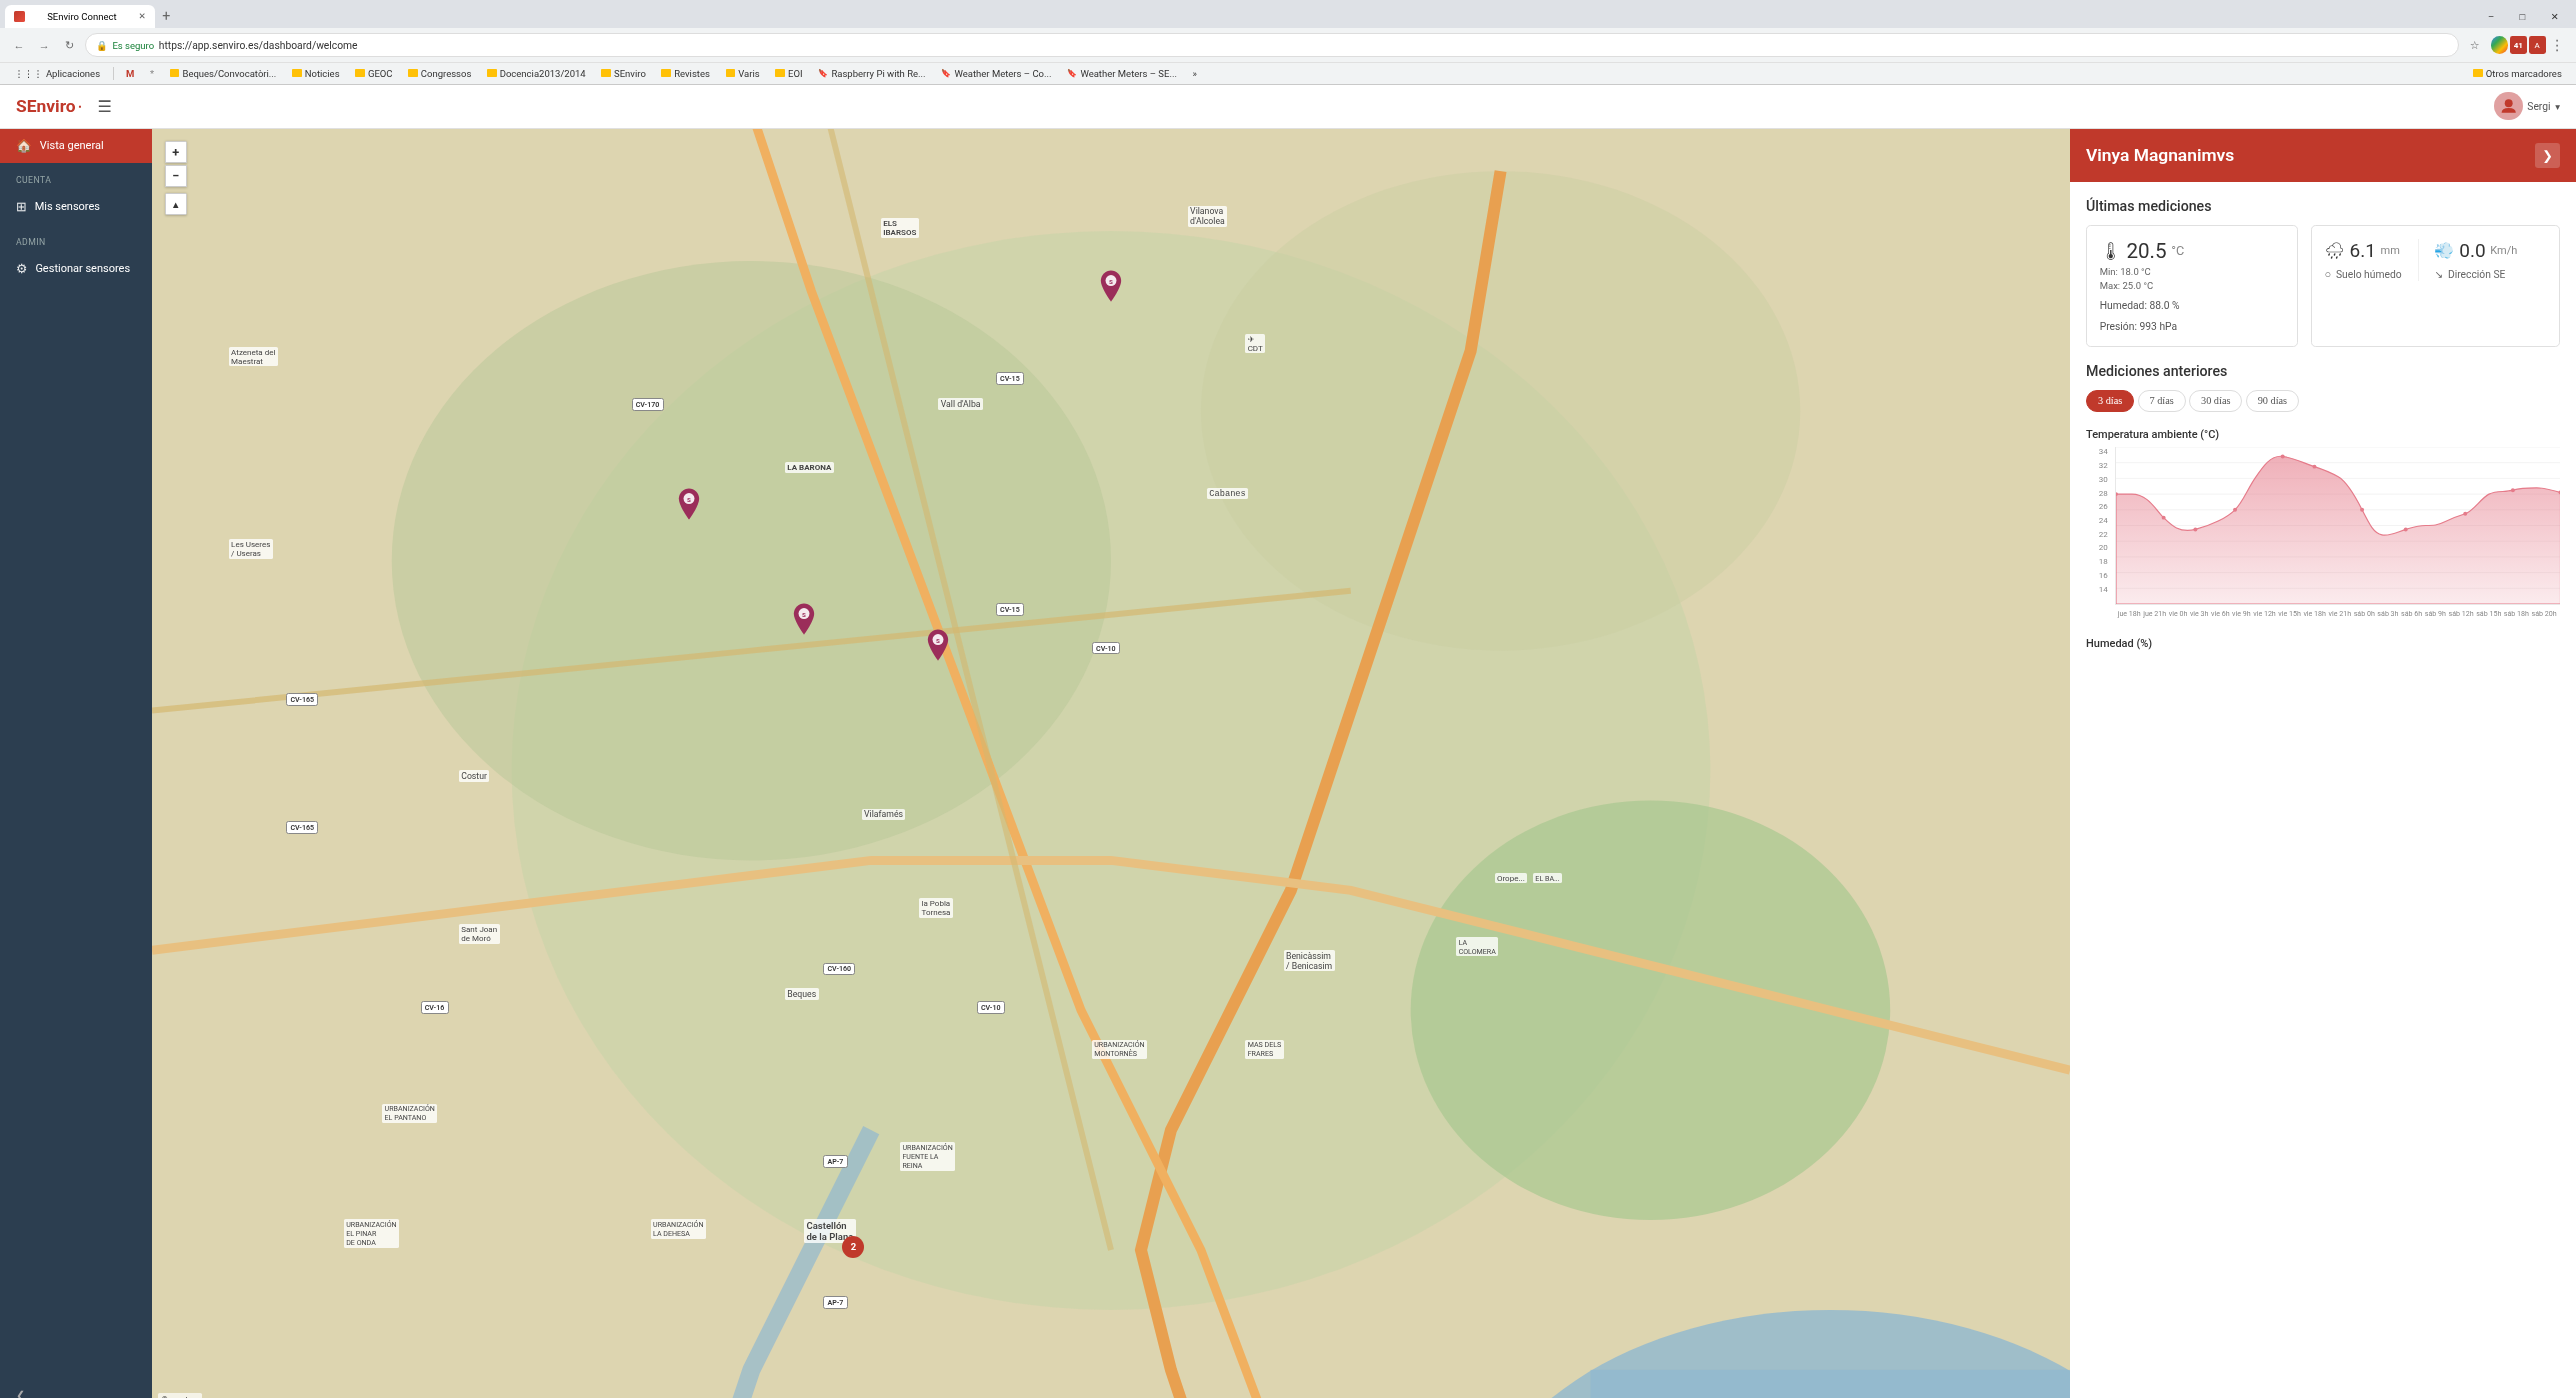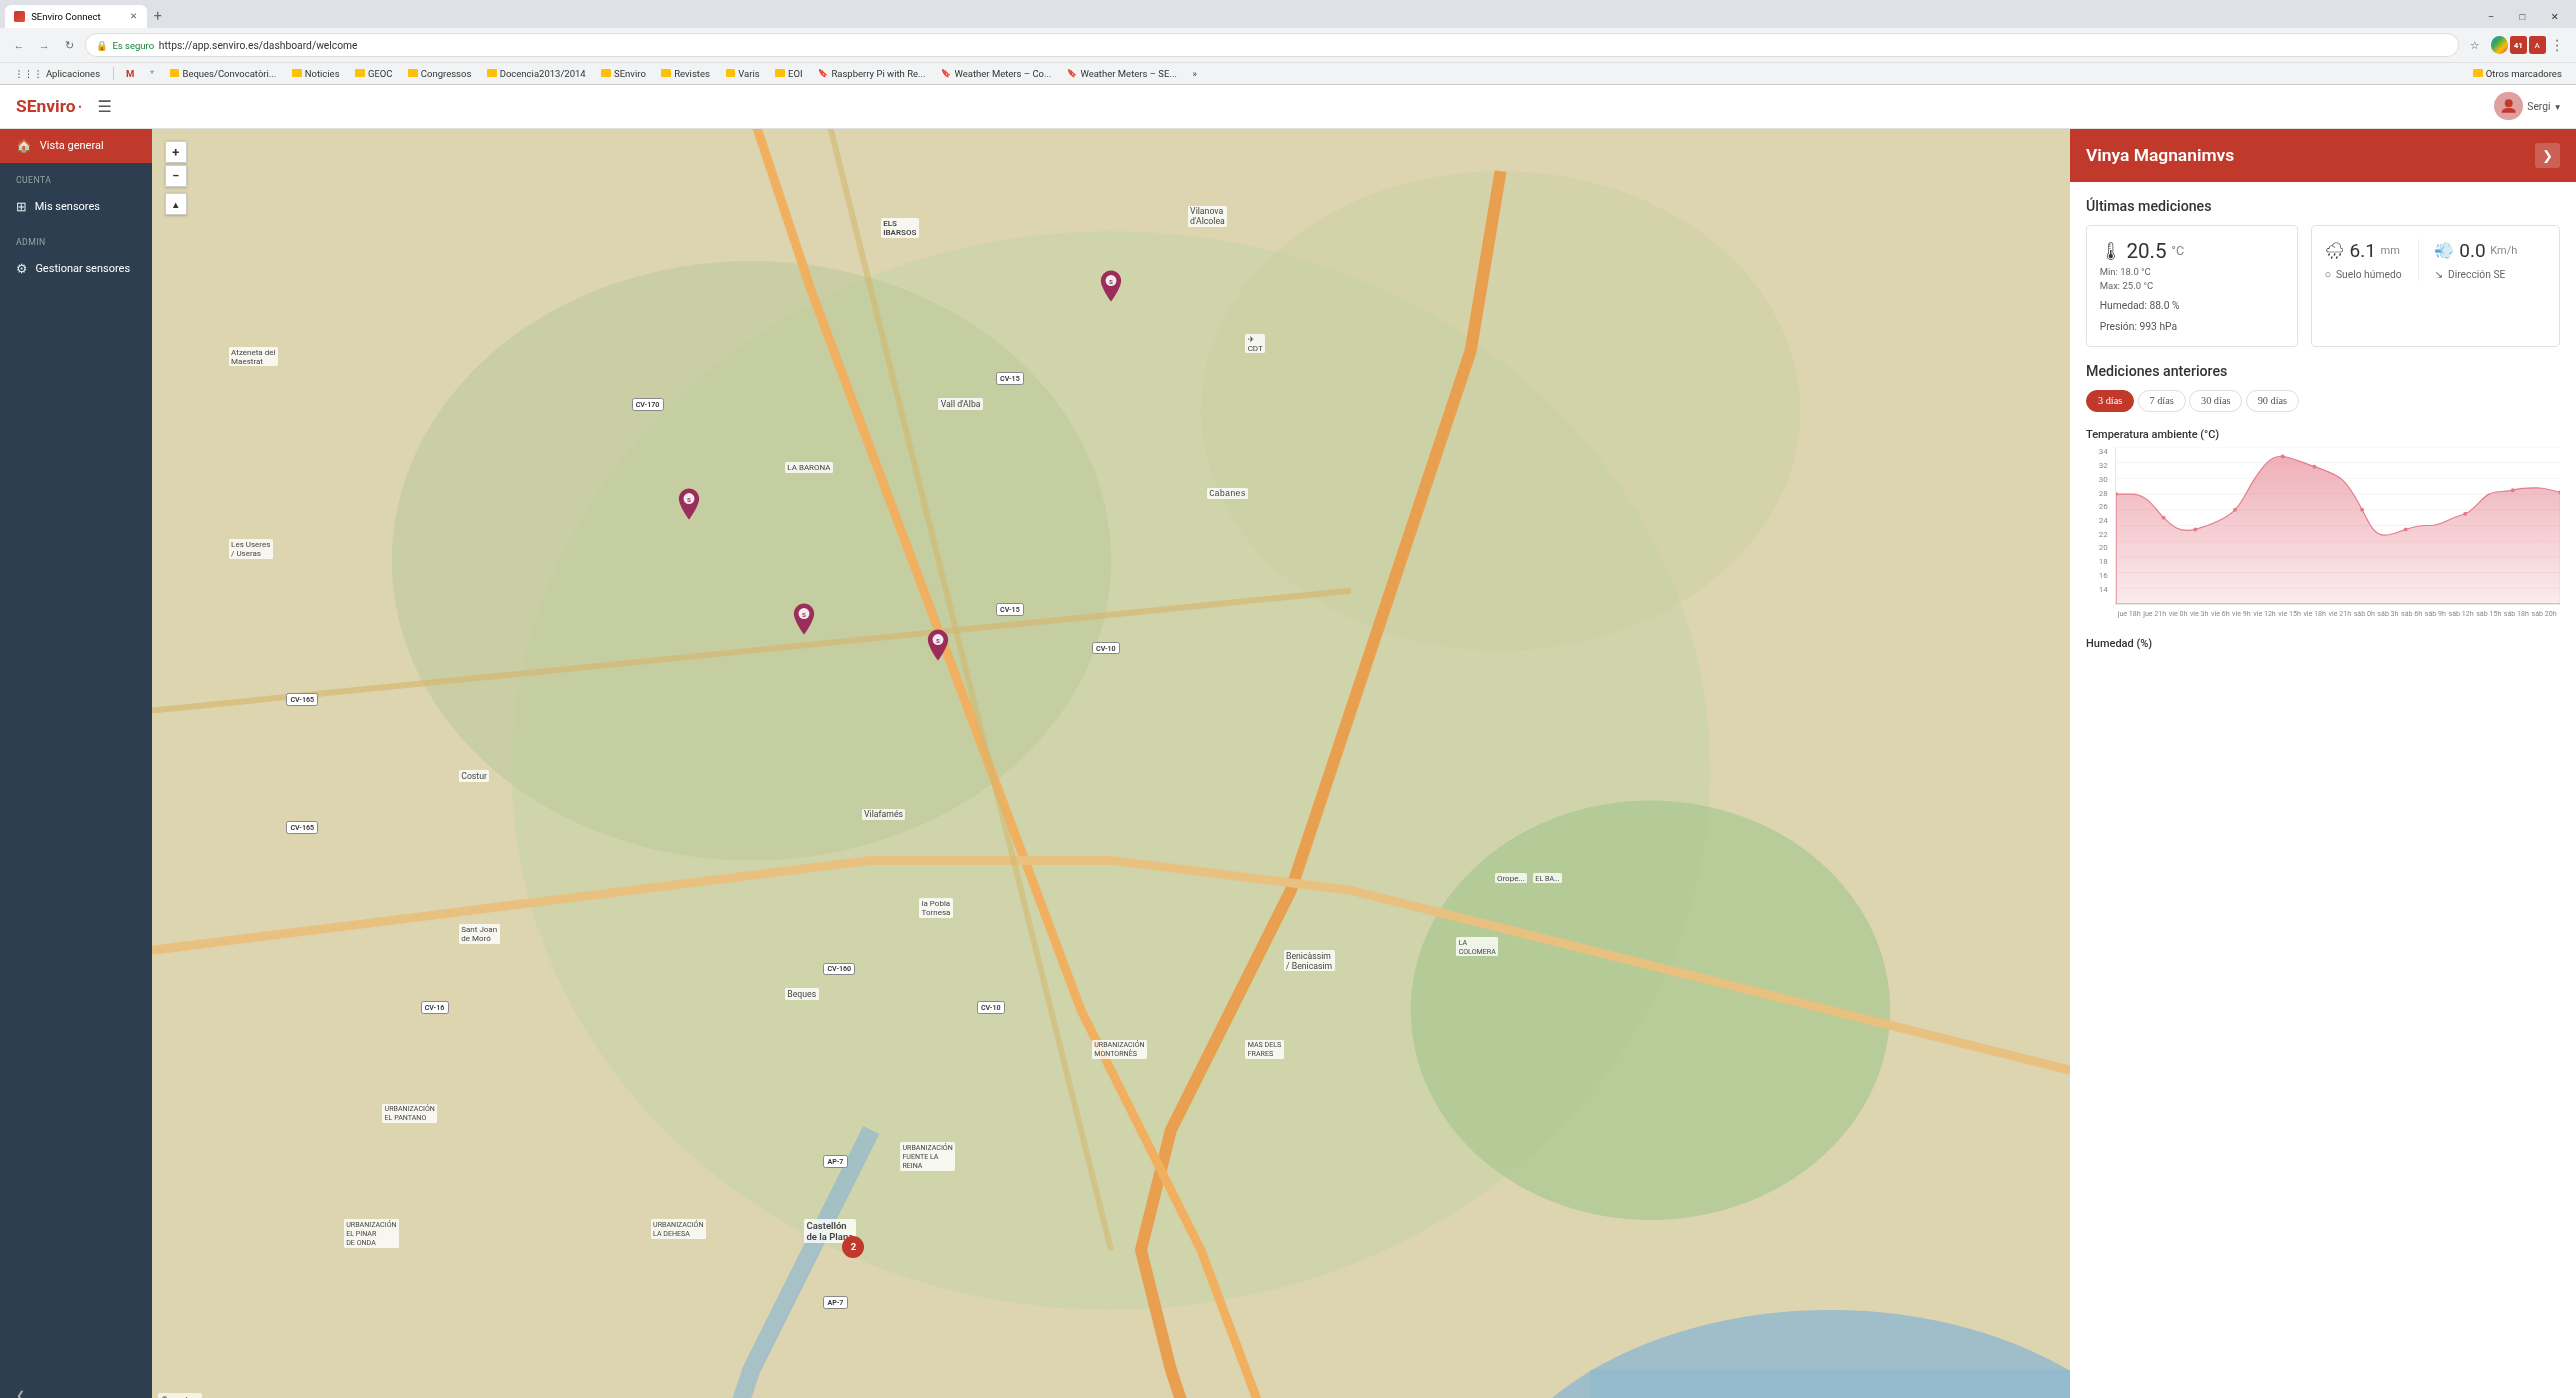--- a/index.html
+++ b/index.html
@@ -1,21 +1,21 @@
 <!DOCTYPE html>
 <html style="font-size:12.7px"><head>
   <meta charset="utf-8">
   <style>
     * { margin: 0; padding: 0; box-sizing: border-box; }
     body { font-family: -apple-system, BlinkMacSystemFont, 'Segoe UI', Roboto, sans-serif; font-size: 11px; background: #f5f5f5; overflow: hidden; }
 
     
     .browser-chrome { background: #f1f3f4; border-bottom: 0.8px solid #ccc; }
     .tab-bar { display: flex; align-items: center; padding: 4.7px 4.7px 0; gap: 0; background: #dee1e6; }
-    .tab { display: flex; align-items: center; gap: 6px; padding: 6.3px 9.5px; background: white; border-radius: 6.3px 6.3px 0 0; font-size: 9.5px; min-width: 142px; }
+    .tab { display: flex; align-items: center; gap: 22px; padding: 6.3px 9.5px; background: white; border-radius: 6.3px 6.3px 0 0; font-size: 9.5px; min-width: 142px; }
     .tab-favicon { width: 11px; height: 11px; background: #c0392b; border-radius: 1.6px; flex-shrink: 0; }
     .tab-title { flex: 1; white-space: nowrap; overflow: hidden; text-overflow: ellipsis; }
     .tab-close { color: #666; cursor: pointer; font-size: 8.7px; }
     .tab-new { width: 22px; height: 22px; display: flex; align-items: center; justify-content: center; color: #666; font-size: 14.2px; cursor: pointer; }
     .win-btn { padding: 4.7px 12.7px; font-size: 9.5px; color: #333; cursor: pointer; }
     .address-bar { display: flex; align-items: center; padding: 4.7px 9.5px; gap: 6.3px; background: #f1f3f4; }
     .nav-btn { width: 19px; height: 19px; display: flex; align-items: center; justify-content: center; color: #666; font-size: 11px; cursor: pointer; border-radius: 50%; }
     .address-input { flex: 1; padding: 4.7px 9.5px; border: 0.8px solid #ddd; border-radius: 16px; font-size: 10.3px; background: white; display: flex; align-items: center; gap: 4.7px; }
     .secure-icon { color: #188038; font-size: 9.5px; }
     .address-text { color: #333; font-size: 10.3px; }
@@ -266,21 +266,21 @@
 
         <path d="M 160 640 L 180 580 L 200 520 L 220 480 L 240 440" stroke="#90b8d0" stroke-width="6" fill="none" opacity="0.7"></path>
 
         <path d="M 0 300 L 100 290 L 200 280 L 300 270 L 400 260" stroke="#d4b870" stroke-width="2" fill="none" opacity="0.7"></path>
         <path d="M 200 0 L 220 80 L 240 160 L 260 240 L 280 320 L 300 400 L 320 480" stroke="#d4b870" stroke-width="2" fill="none" opacity="0.6"></path>
       </svg>
 
       <div class="map-label" style="left:38%;top:7%;font-size:8px;font-weight:600;">ELS<br>IBARSOS</div>
       <div class="map-label" style="left:54%;top:6%;font-size:8.7px;">Vilanova<br>d'Alcolea</div>
       <div class="map-label" style="left:4%;top:17%;font-size:8px;">Atzeneta del<br>Maestrat</div>
-      <div class="map-label" style="left:33%;top:26%;font-size:8px;font-weight:400;">LA BARONA</div>
+      <div class="map-label" style="left:33%;top:26%;font-size:8px;font-weight:700;">LA BARONA</div>
       <div class="map-label" style="left:41%;top:21%;font-size:8.7px;">Vall d'Alba</div>
       <div class="map-label" style="left:4%;top:32%;font-size:8px;">Les Useres<br>/ Useras</div>
       <div class="map-label" style="left:55%;top:28%;font-size:8.7px;font-family:Liberation Mono, monospace;">Cabanes</div>
       <div class="map-label" style="left:37%;top:53%;font-size:8.7px;">Vilafamés</div>
       <div class="map-label" style="left:40%;top:60%;font-size:8px;">la Pobla<br>Tornesa</div>
       <div class="map-label" style="left:16%;top:50%;font-size:8.7px;">Costur</div>
       <div class="map-label" style="left:33%;top:67%;font-size:8.7px;">Beques</div>
       <div class="map-label" style="left:59%;top:64%;font-size:8.7px;">Benicàssim<br>/ Benicasim</div>
       <div class="map-label" style="left:16%;top:62%;font-size:8px;">Sant Joan<br>de Moró</div>
       <div class="map-label" style="left:34%;top:85%;font-size:9.5px;font-weight:600;">Castellón<br>de la Plana</div>

